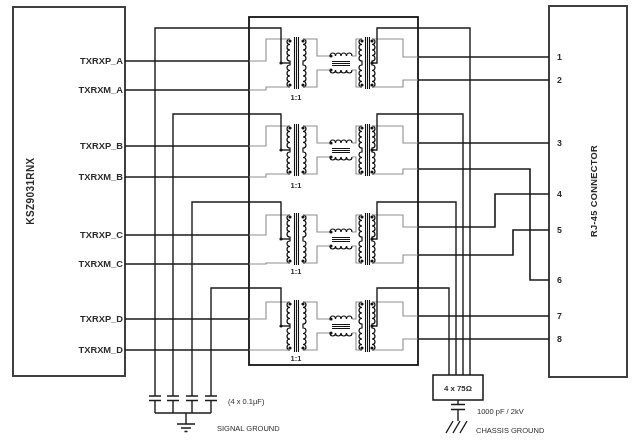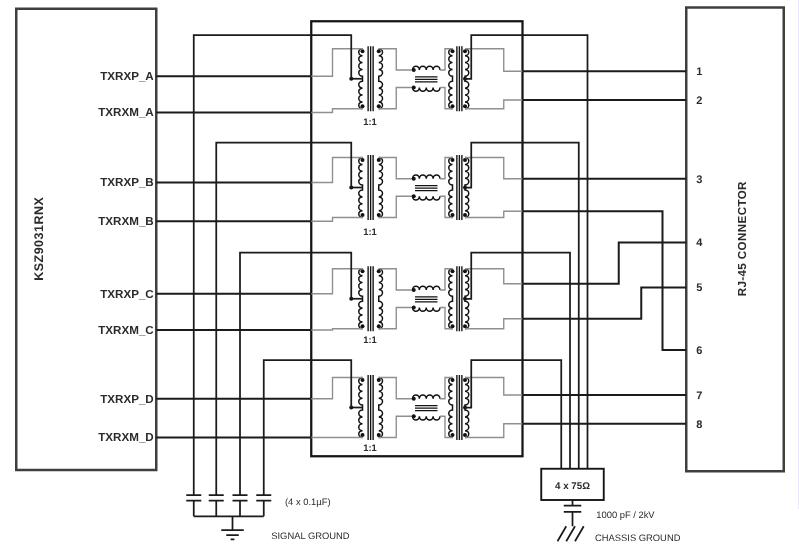--- a/index.html
+++ b/index.html
@@ -1,16 +1,16 @@
 <!DOCTYPE html>
 <html><head>
 <meta charset="utf-8">
 <style>
   html,body{margin:0;padding:0;background:#fff;}
-  .stage{position:relative;width:639px;height:444px;background:#c4b5fd;overflow:hidden;}
+  .stage{position:relative;width:639px;height:444px;background:#0369a1;overflow:hidden;}
   svg{display:block;}
   svg text{font-family:"Liberation Sans","DejaVu Sans",sans-serif;fill:#2b2b2b;}
   .lbl{font-size:9.3px;font-weight:bold;}
   .num{font-size:8.8px;font-weight:bold;}
   .vert{font-size:10px;font-weight:bold;letter-spacing:0.4px;}
   .vert2{font-size:9.3px;font-weight:bold;letter-spacing:0.3px;}
   .small{font-size:7.5px;}
   .ratio{font-size:7.5px;font-weight:bold;}
   .rlab{font-size:7.8px;font-weight:bold;}
   .w{stroke:#1b1b1b;stroke-width:1.6;fill:none;}

